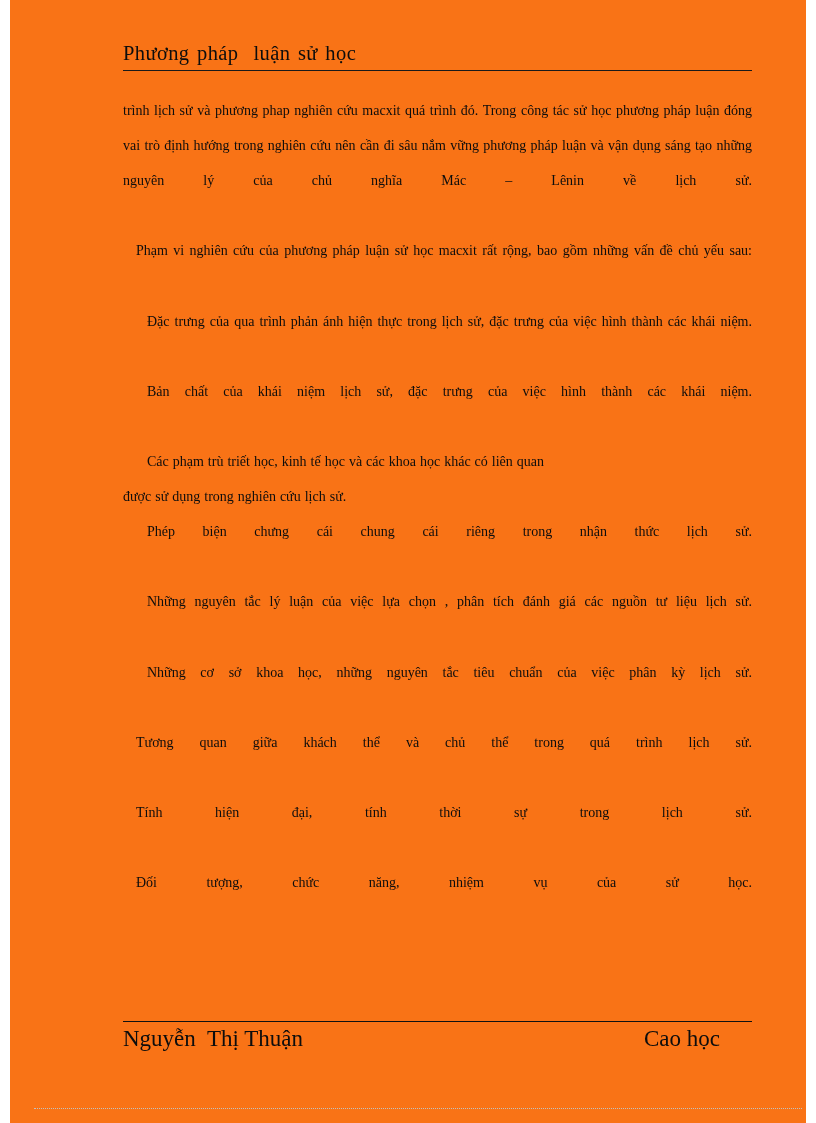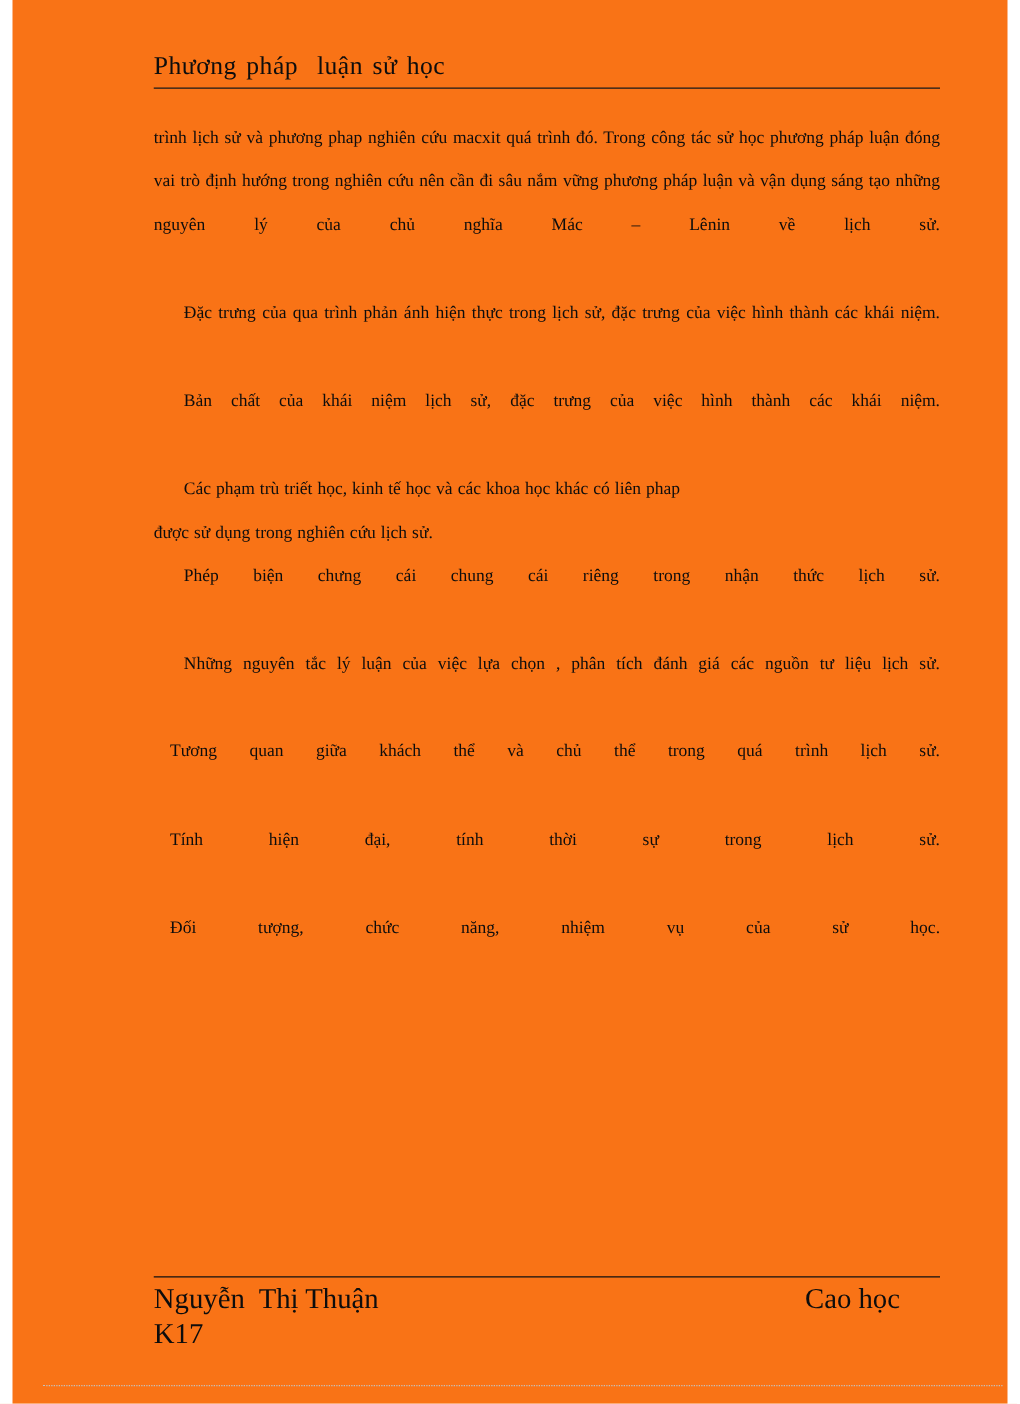--- a/index.html
+++ b/index.html
@@ -138,51 +138,52 @@
 
   <div class="header">
     <div class="header-title">Phương pháp  luận sử học</div>
     <div class="header-rule"></div>
   </div>
 
   <div class="body-col">
 
     <p class="para indent-none">trình lịch sử và phương phap nghiên  cứu macxit  quá trình đó. Trong công tác sử học phương pháp luận  đóng vai trò định hướng trong nghiên  cứu nên cần đi sâu nắm  vững  phương pháp luận  và  vận  dụng  sáng  tạo  những  nguyên  lý  của  chủ nghĩa Mác – Lênin  về lịch sử.</p>
 
+    <p class="para indent-sm">Phạm vi  nghiên  cứu của phương pháp luận  sử học macxit  rất rộng, bao gồm những vấn đề chủ yếu sau:</p>
 
     <p class="para indent-md">Đặc trưng của qua trình phản ánh hiện  thực trong lịch  sử, đặc trưng của việc hình thành các khái  niệm.</p>
 
     <p class="para indent-md">Bản chất của khái  niệm  lịch  sử, đặc trưng của việc  hình thành các khái  niệm.</p>
 
     <div class="para raw indent-md">
-      <span>Các phạm trù triết học, kinh  tế học và các khoa học khác có liên  phap</span>
+      <span>Các phạm trù triết học, kinh  tế học và các khoa học khác có liên  quan</span>
     </div>
     <div class="para raw indent-none">
       <span>được sử dụng trong nghiên  cứu lịch sử.</span>
     </div>
 
     <p class="para indent-md">Phép biện  chưng cái chung cái riêng trong nhận thức lịch sử.</p>
 
     <p class="para indent-md">Những nguyên tắc lý  luận  của việc lựa chọn , phân tích đánh giá các nguồn tư liệu  lịch  sử.</p>
 
+    <p class="para indent-md">Những  cơ sở khoa học, những nguyên  tắc tiêu  chuẩn của việc   phân kỳ lịch sử.</p>
 
     <p class="para indent-sm">Tương quan giữa  khách thể và  chủ thể trong quá trình lịch  sử.</p>
 
     <p class="para indent-sm">Tính hiện  đại, tính thời sự trong lịch  sử.</p>
 
 
     <p class="para indent-sm">Đối tượng, chức năng, nhiệm  vụ của sử học.</p>
 
   </div>
 
   <div class="footer-rule"></div>
 
   <div class="footer">
     <div class="footer-row">
       <span class="footer-left">Nguyễn  Thị Thuận</span>
       <span class="footer-right">Cao học</span>
     </div>
-    <div class="footer-second-line">K17</div>
   </div>
 
   <div class="scan-artifact"></div>
 
 </div>
 
 </body></html>

